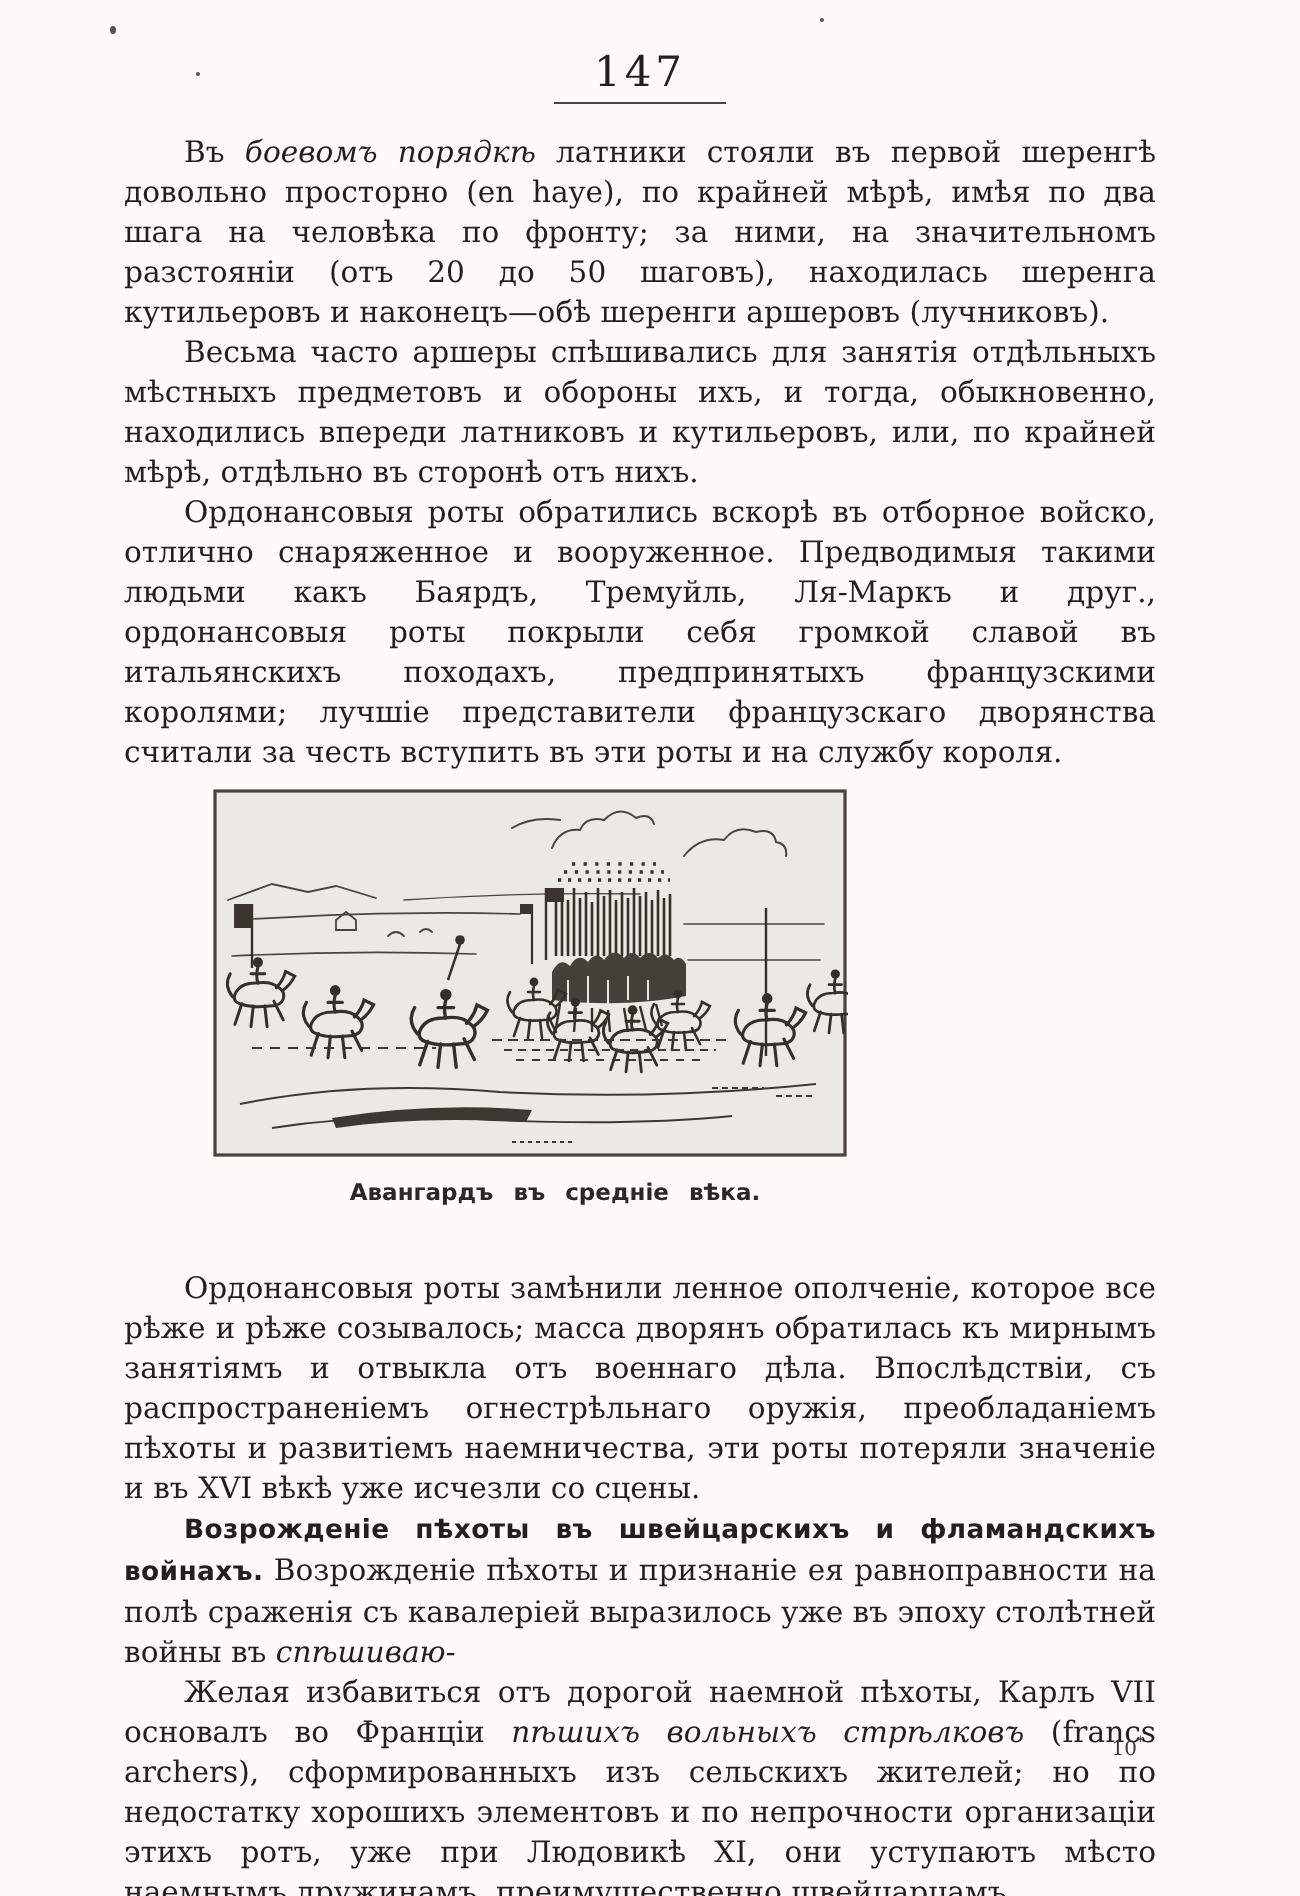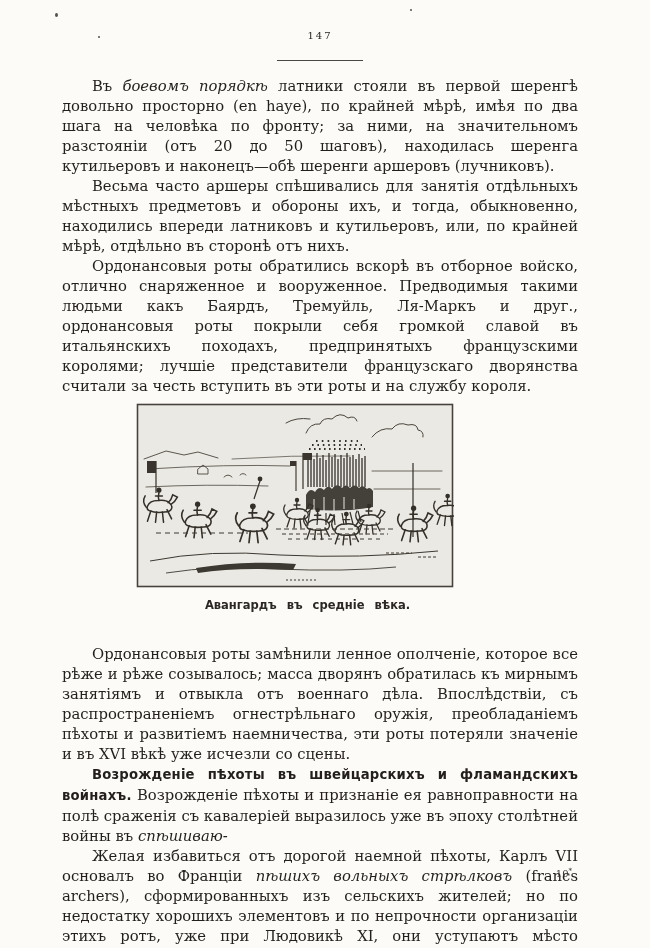--- a/index.html
+++ b/index.html
@@ -12,41 +12,41 @@
     padding:24px 72px 0 62px;
     font-family:"DejaVu Serif", serif;
     color:#221f1c;
     overflow:hidden;
   }
   .pagenum-wrap{text-align:center;margin:0 0 15px 0;}
   .pagenum{
     display:inline-block;
     min-width:86px;
     text-align:center;
-    font-size:10px;
+    font-size:21px;
     letter-spacing:2px;
-    padding-bottom:19px;
+    padding-bottom:3px;
     border-bottom:1.4px solid #4a4642;
   }
   .para{
     margin:0;
     font-size:14.8px;
     line-height:20px;
     text-align:justify;
     text-indent:30px;
   }
   .para i{}
   .bold-head{
     font-family:"DejaVu Sans", sans-serif;
     font-weight:bold;
     font-size:13.2px;
     letter-spacing:.2px;
   }
   .figure{
-    margin:7px 0 0 74px;
+    margin:7px 0 0 44px;
     width:343px;
     padding:0;
   }
   .figure svg{display:block;}
   .caption{
     margin-top:10px;
     text-align:center;
     font-family:"DejaVu Sans", sans-serif;
     font-weight:bold;
     font-size:11.5px;

